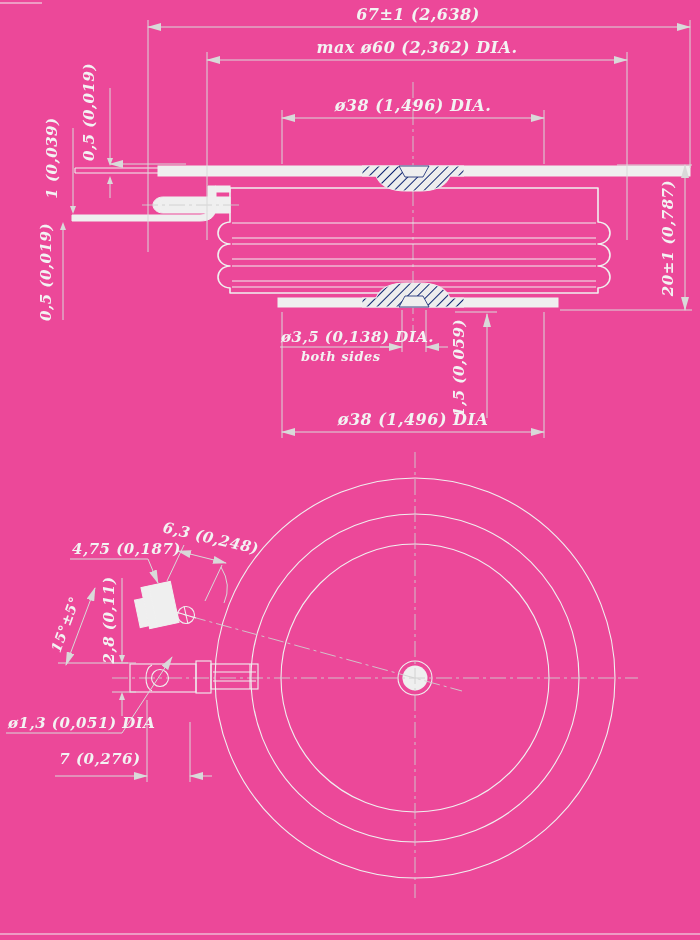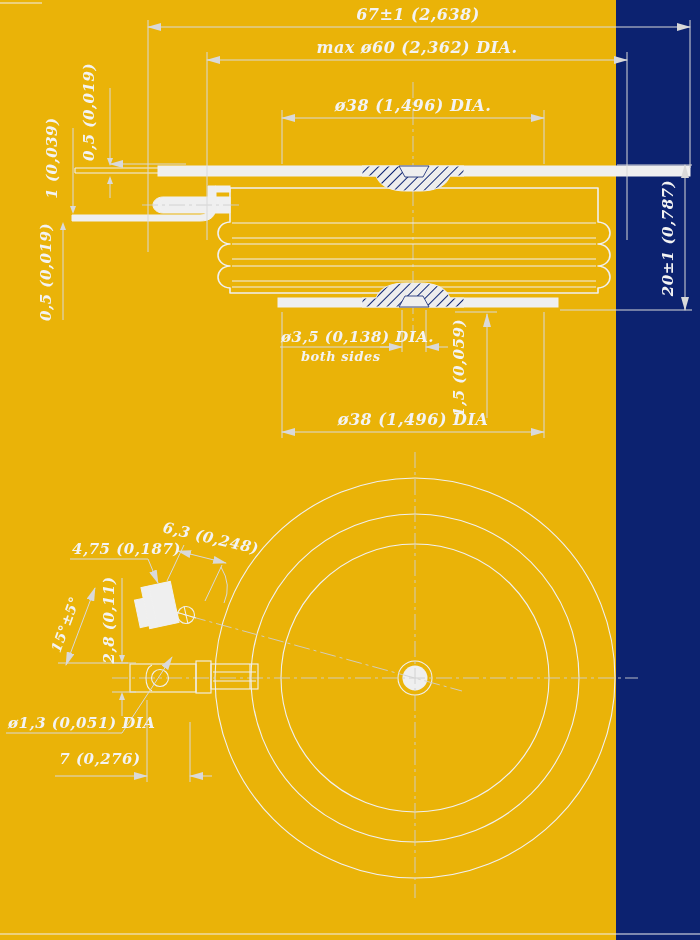--- a/index.html
+++ b/index.html
@@ -1,17 +1,17 @@
 <!DOCTYPE html>
 <html><head>
 <meta charset="utf-8">
 <style>
   html,body{margin:0;padding:0;}
   body{width:700px;height:940px;background:#0c2270;overflow:hidden;}
-  .stage{position:relative;width:616px;height:940px;background:#eab308;}
+  .stage{position:relative;width:700px;height:940px;background:#ec4899;}
   svg{display:block;}
   svg text{
     font-family:"DejaVu Serif", "Liberation Serif", serif;
     font-style:italic;
     font-weight:600;
     fill:#f3f3f3;
     letter-spacing:0.5px;
   }
   .t16{font-size:16px;}
   .t15{font-size:15px;}

